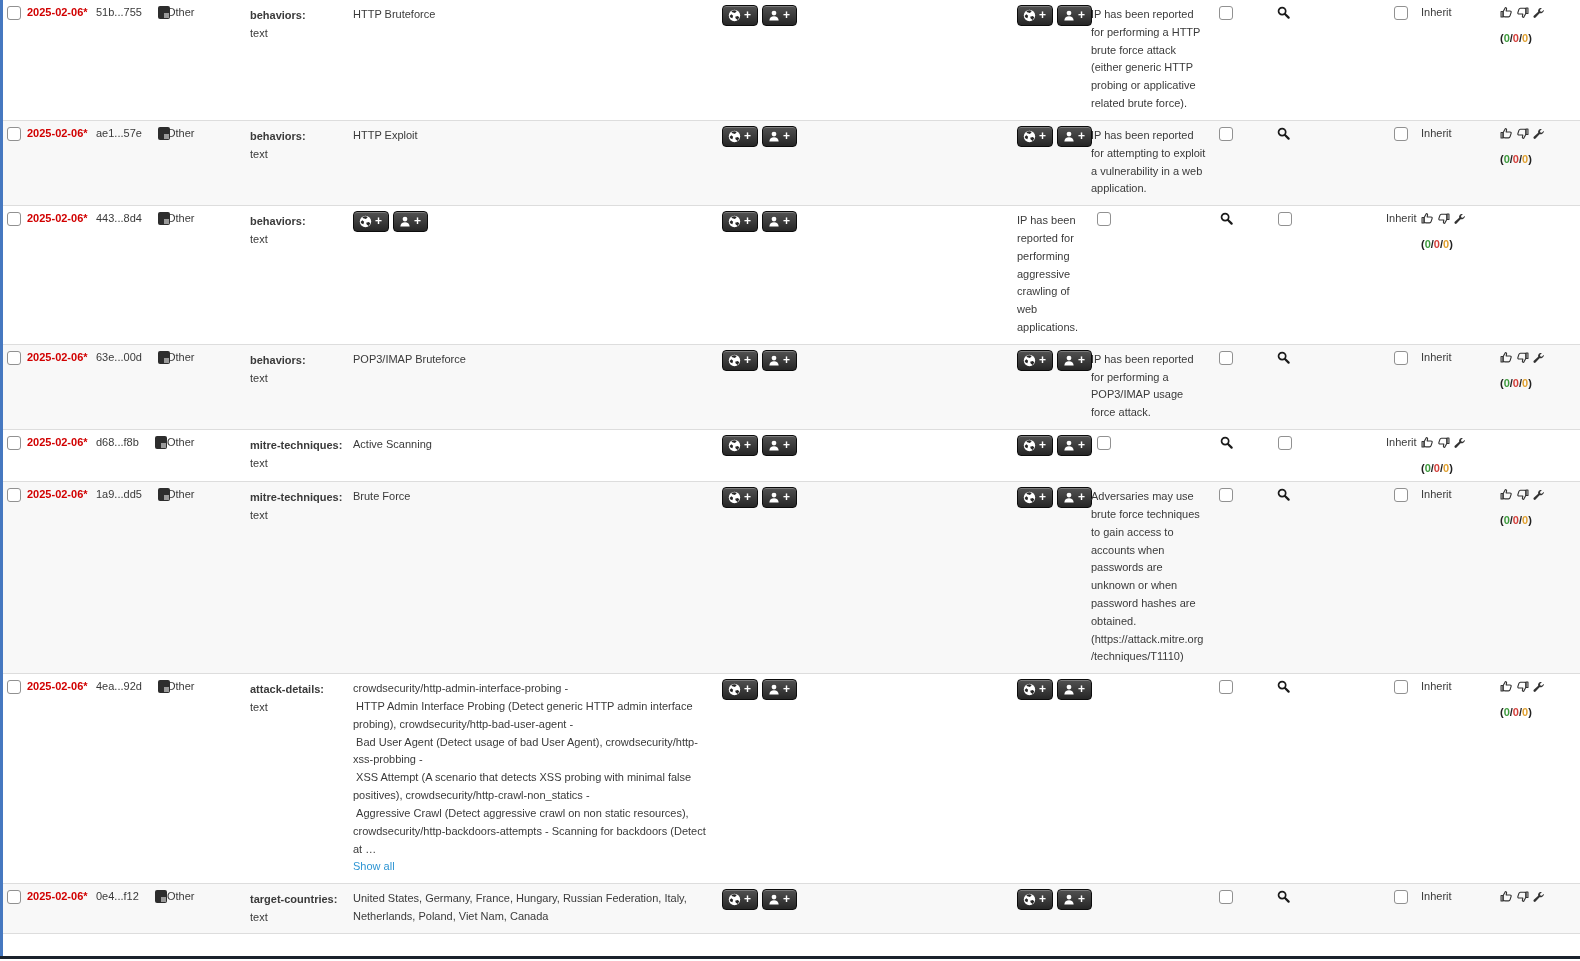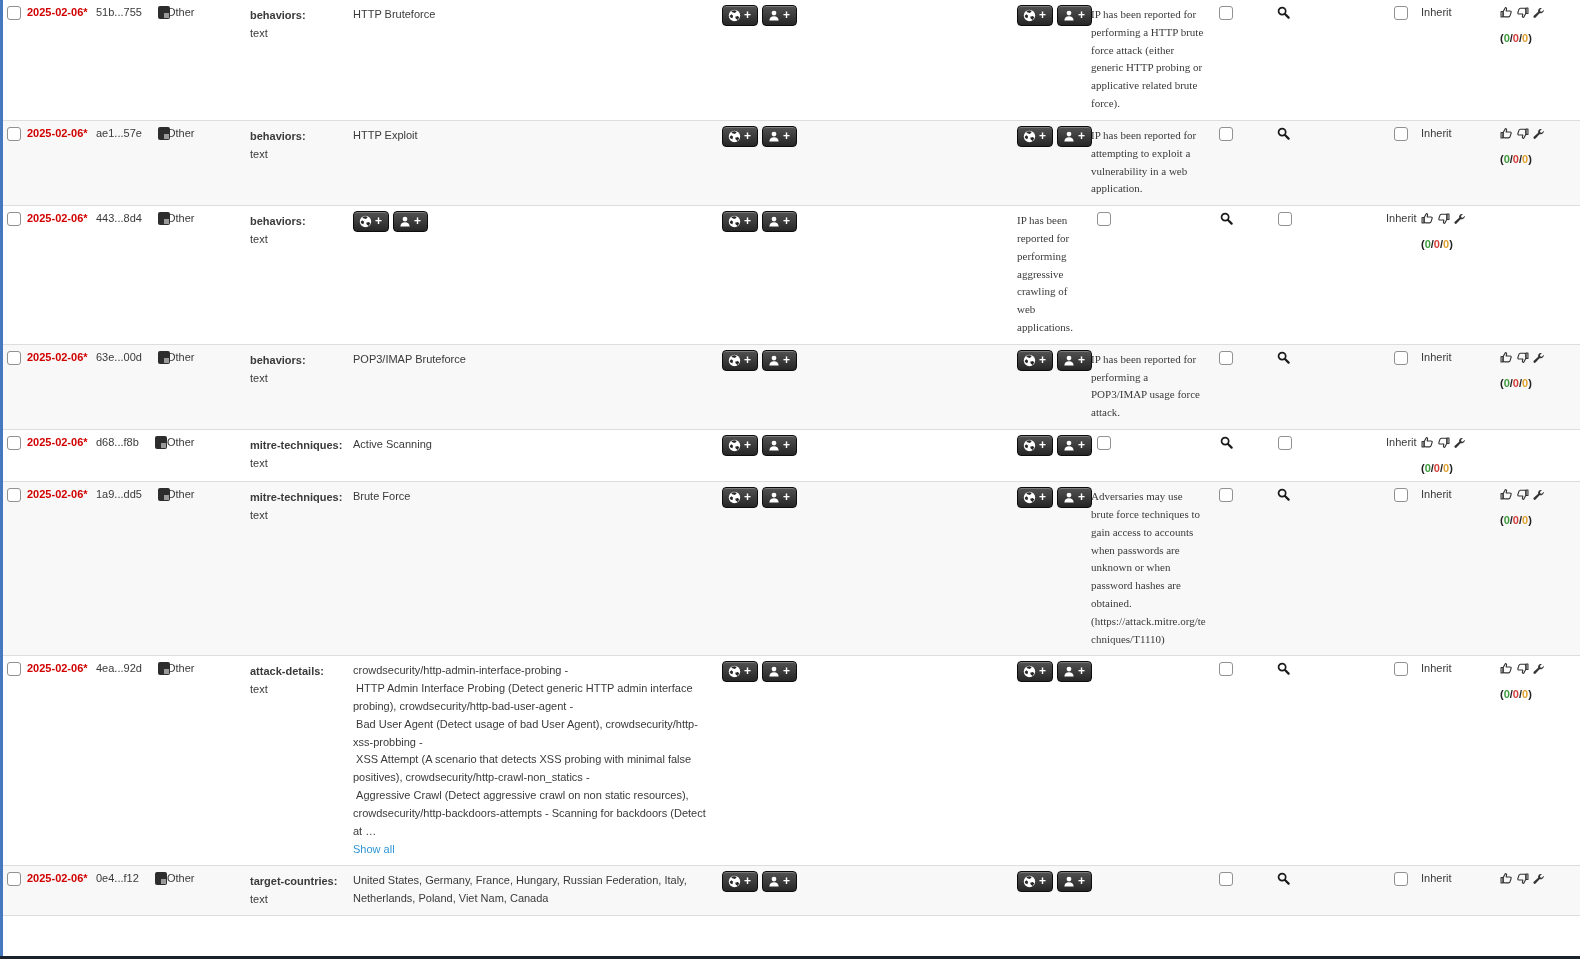--- a/index.html
+++ b/index.html
@@ -30,21 +30,21 @@
   .c-value { white-space:pre-wrap; line-height:1.62; padding-right:10px; overflow-wrap:break-word; padding-top:1px; }
   a.showall { color:#2e95d3; text-decoration:none; display:inline-block; cursor:pointer; }
   a.showall:empty { display:none; }
 
   .c-btns { display:flex; gap:4px; }
   .iconbtn { display:inline-flex; align-items:center; gap:3px; cursor:pointer;
     background:linear-gradient(#515151,#262626); border:1px solid #0c0c0c; border-radius:4px;
     padding:3px 6px 3px 5px; box-shadow:inset 0 1px 0 rgba(255,255,255,.25); }
   .iconbtn .plus { color:#fff; font-weight:bold; font-size:12px; line-height:11px; }
 
-  .c-comment { line-height:1.62; padding-right:7px; overflow-wrap:break-word; padding-top:1px;font-family:Liberation Serif, serif; }
+  .c-comment { line-height:1.62; padding-right:7px; overflow-wrap:break-word; padding-top:1px; }
   .c-seen { padding-left:6px; padding-top:1px; }
   .c-search { padding-left:7px; padding-top:1px; }
   .search-link { display:inline-block; cursor:pointer; }
   .c-check3 { padding-left:8px; padding-top:1px; }
   .c-inherit { padding-top:1px; }
   .c-actions { padding-top:1px; }
   .action-icons { display:flex; gap:3px; align-items:center; }
   .action-icons a { display:inline-block; cursor:pointer; }
   .counts { margin-top:11px; font-weight:bold; color:#222; }
   .counts .up { color:#3c9a3c; }

